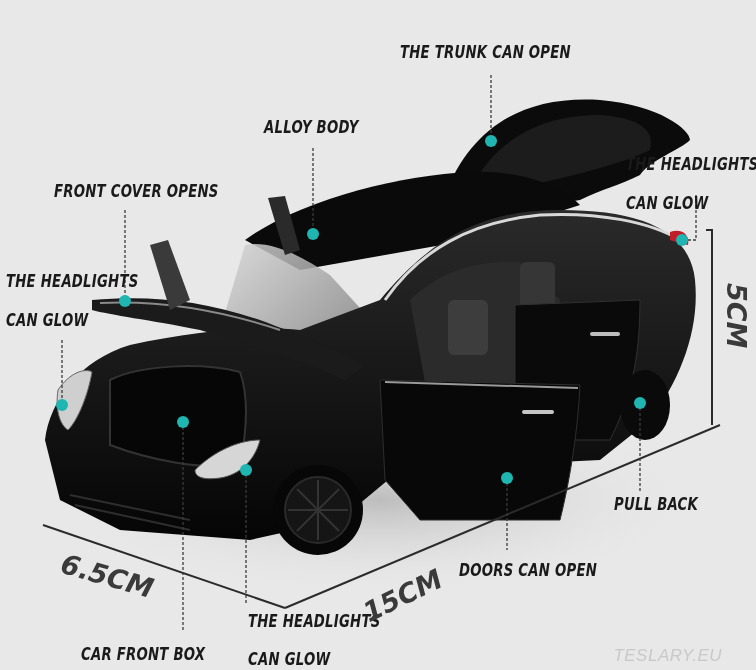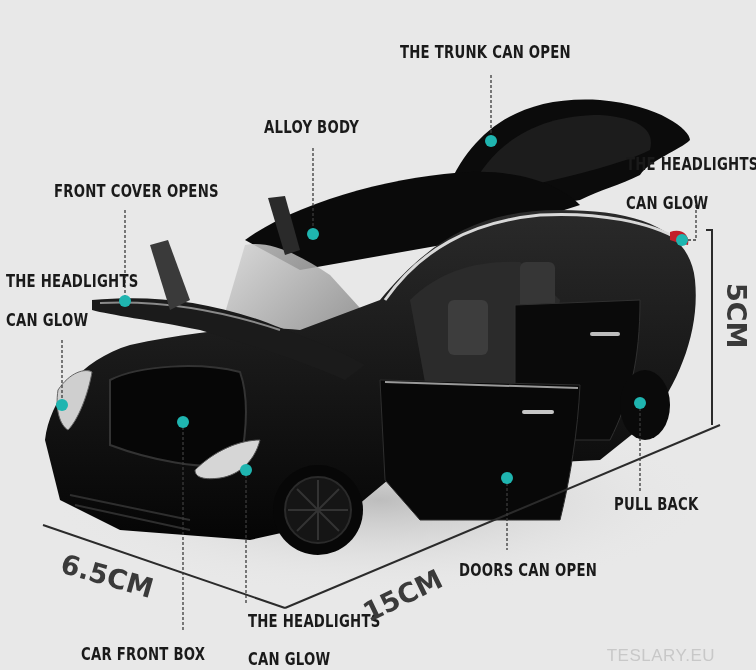--- a/index.html
+++ b/index.html
@@ -2,21 +2,21 @@
 <html><head>
 <meta charset="utf-8">
 <style>
   html, body { margin: 0; padding: 0; }
   body {
     width: 756px; height: 670px; overflow: hidden;
     background: #e8e8e8;
     font-family: "Liberation Sans", sans-serif;
     position: relative;
   }
-  .stage { position: absolute; left: 0; top: 0; width: 728px; height: 670px; }
+  .stage { position: absolute; left: 0; top: 0; width: 728px; height: 670px; font-style: italic; }
   .label {
     position: absolute;
     font-family: "DejaVu Sans", sans-serif;
     font-weight: bold;
     font-size: 17px;
     letter-spacing: 0.3px;
     color: #1a1a1a;
     white-space: nowrap;
     transform: scaleX(0.78);
     transform-origin: left top;
@@ -24,21 +24,21 @@
   .dim {
     position: absolute;
     font-family: "DejaVu Sans", sans-serif;
     font-weight: bold;
     font-size: 27px;
     color: #3a3a3a;
     white-space: nowrap;
   }
   .watermark {
     position: absolute;
-    right: 13px; bottom: 4px;
+    right: 6px; bottom: 4px;
     font-family: "Liberation Sans", sans-serif;
     font-size: 17px;
     color: #c8c8c8;
     letter-spacing: 0.5px;
   }
   svg { position: absolute; left: 0; top: 0; }
 </style>
 </head>
 <body>
 

